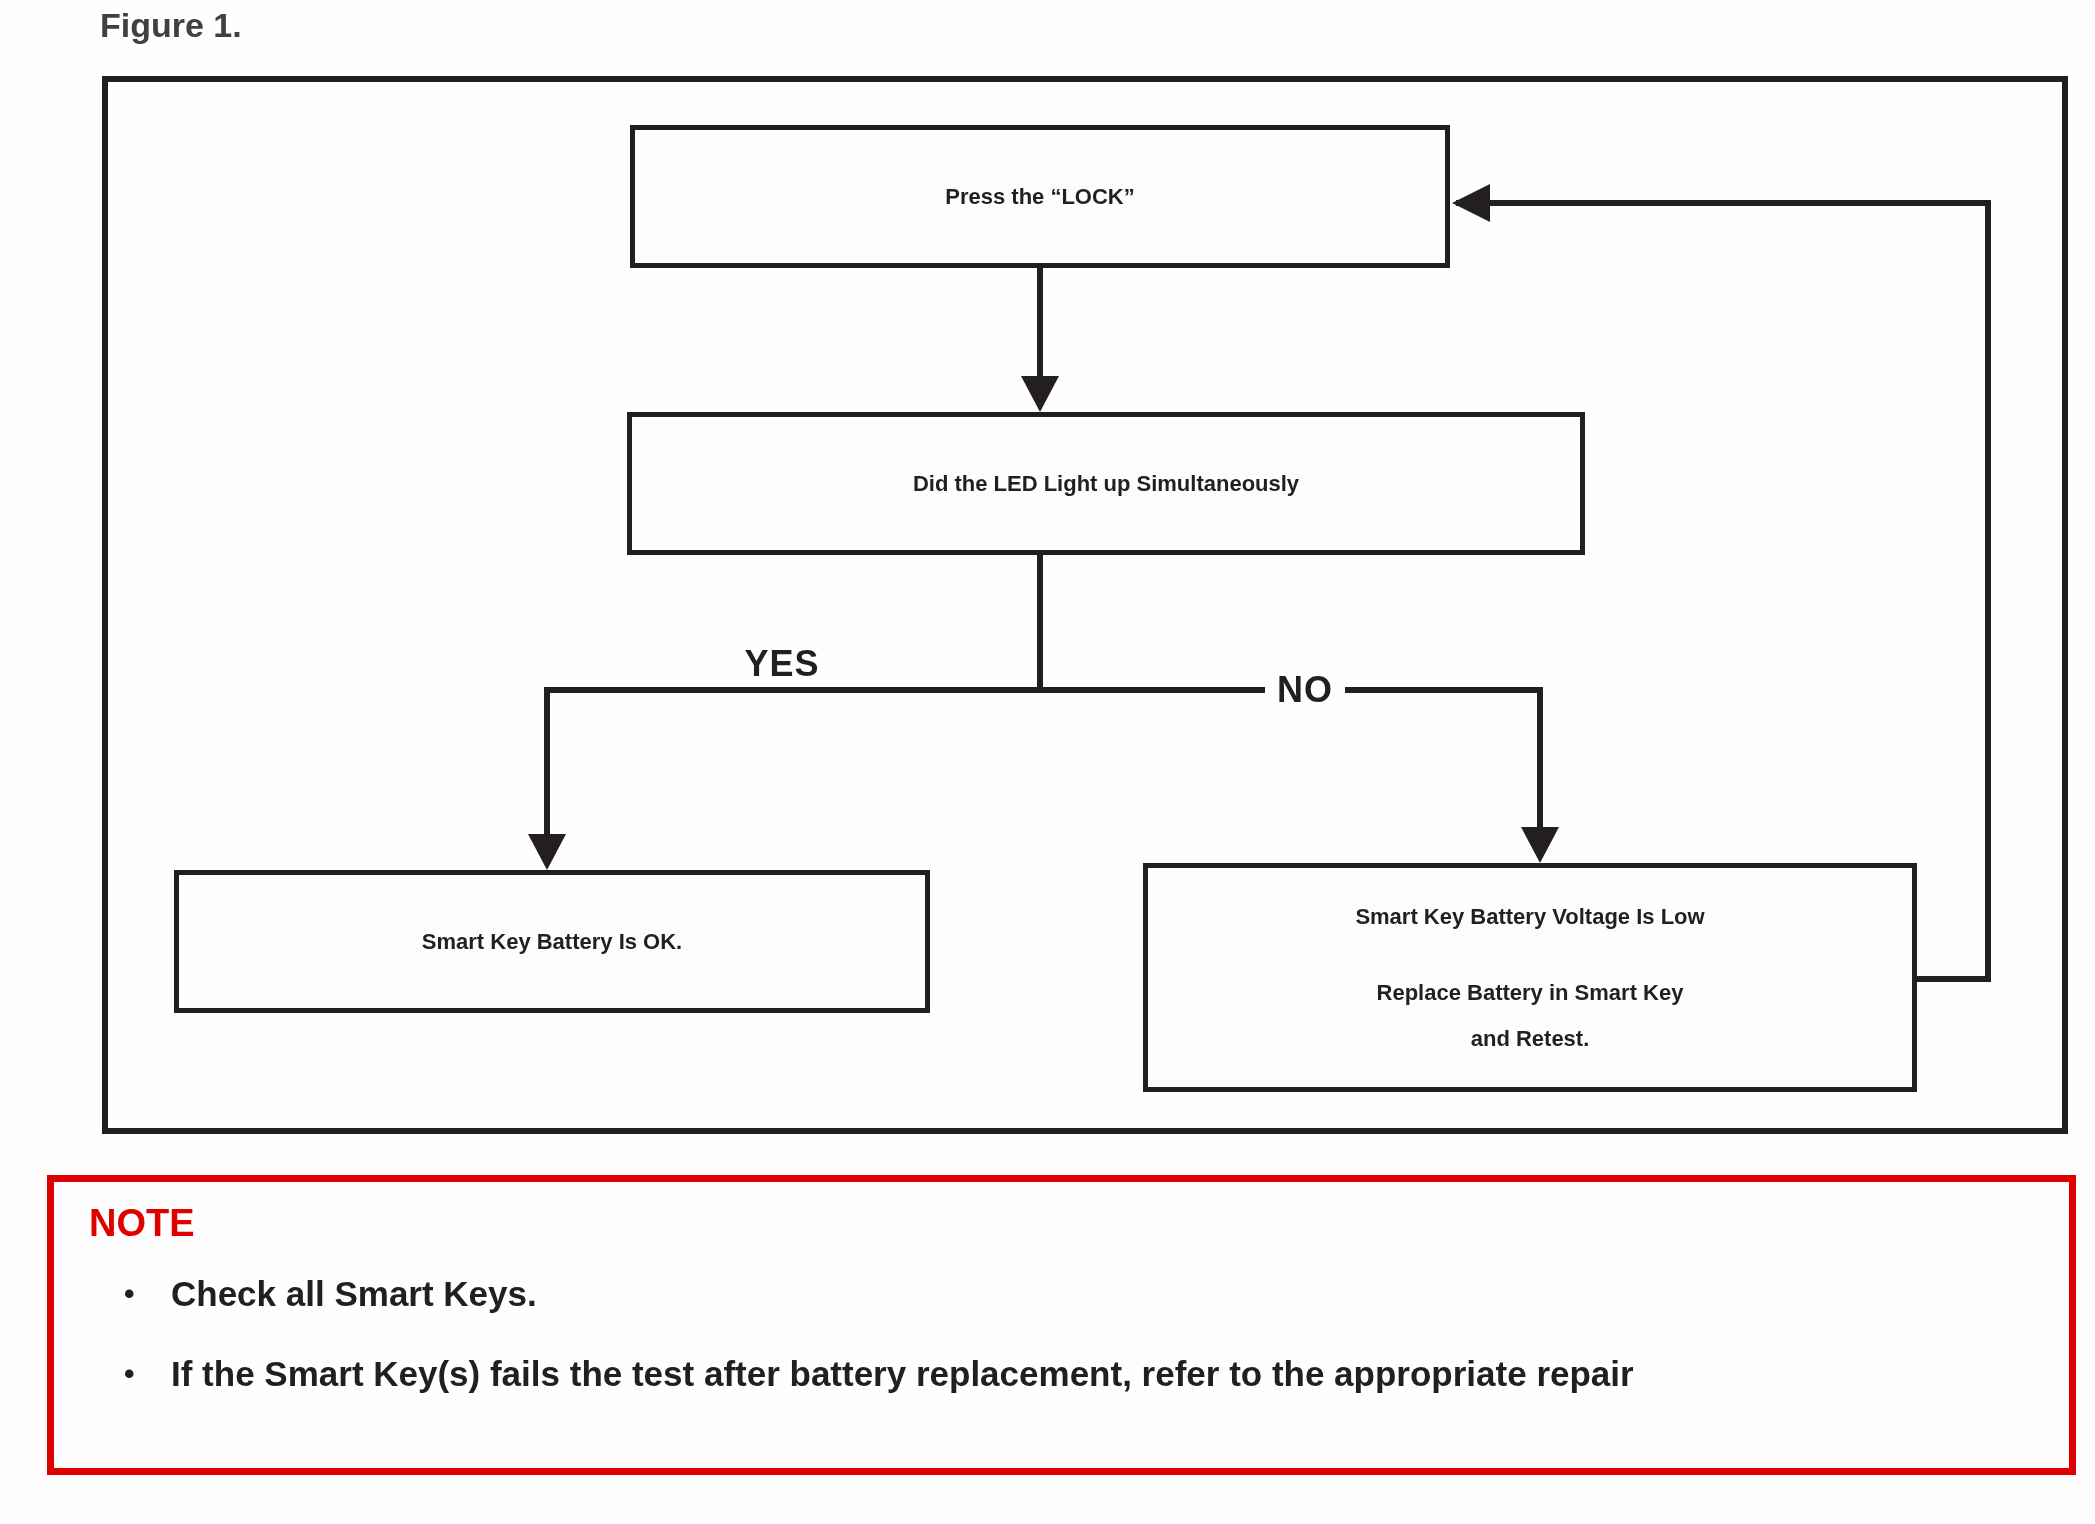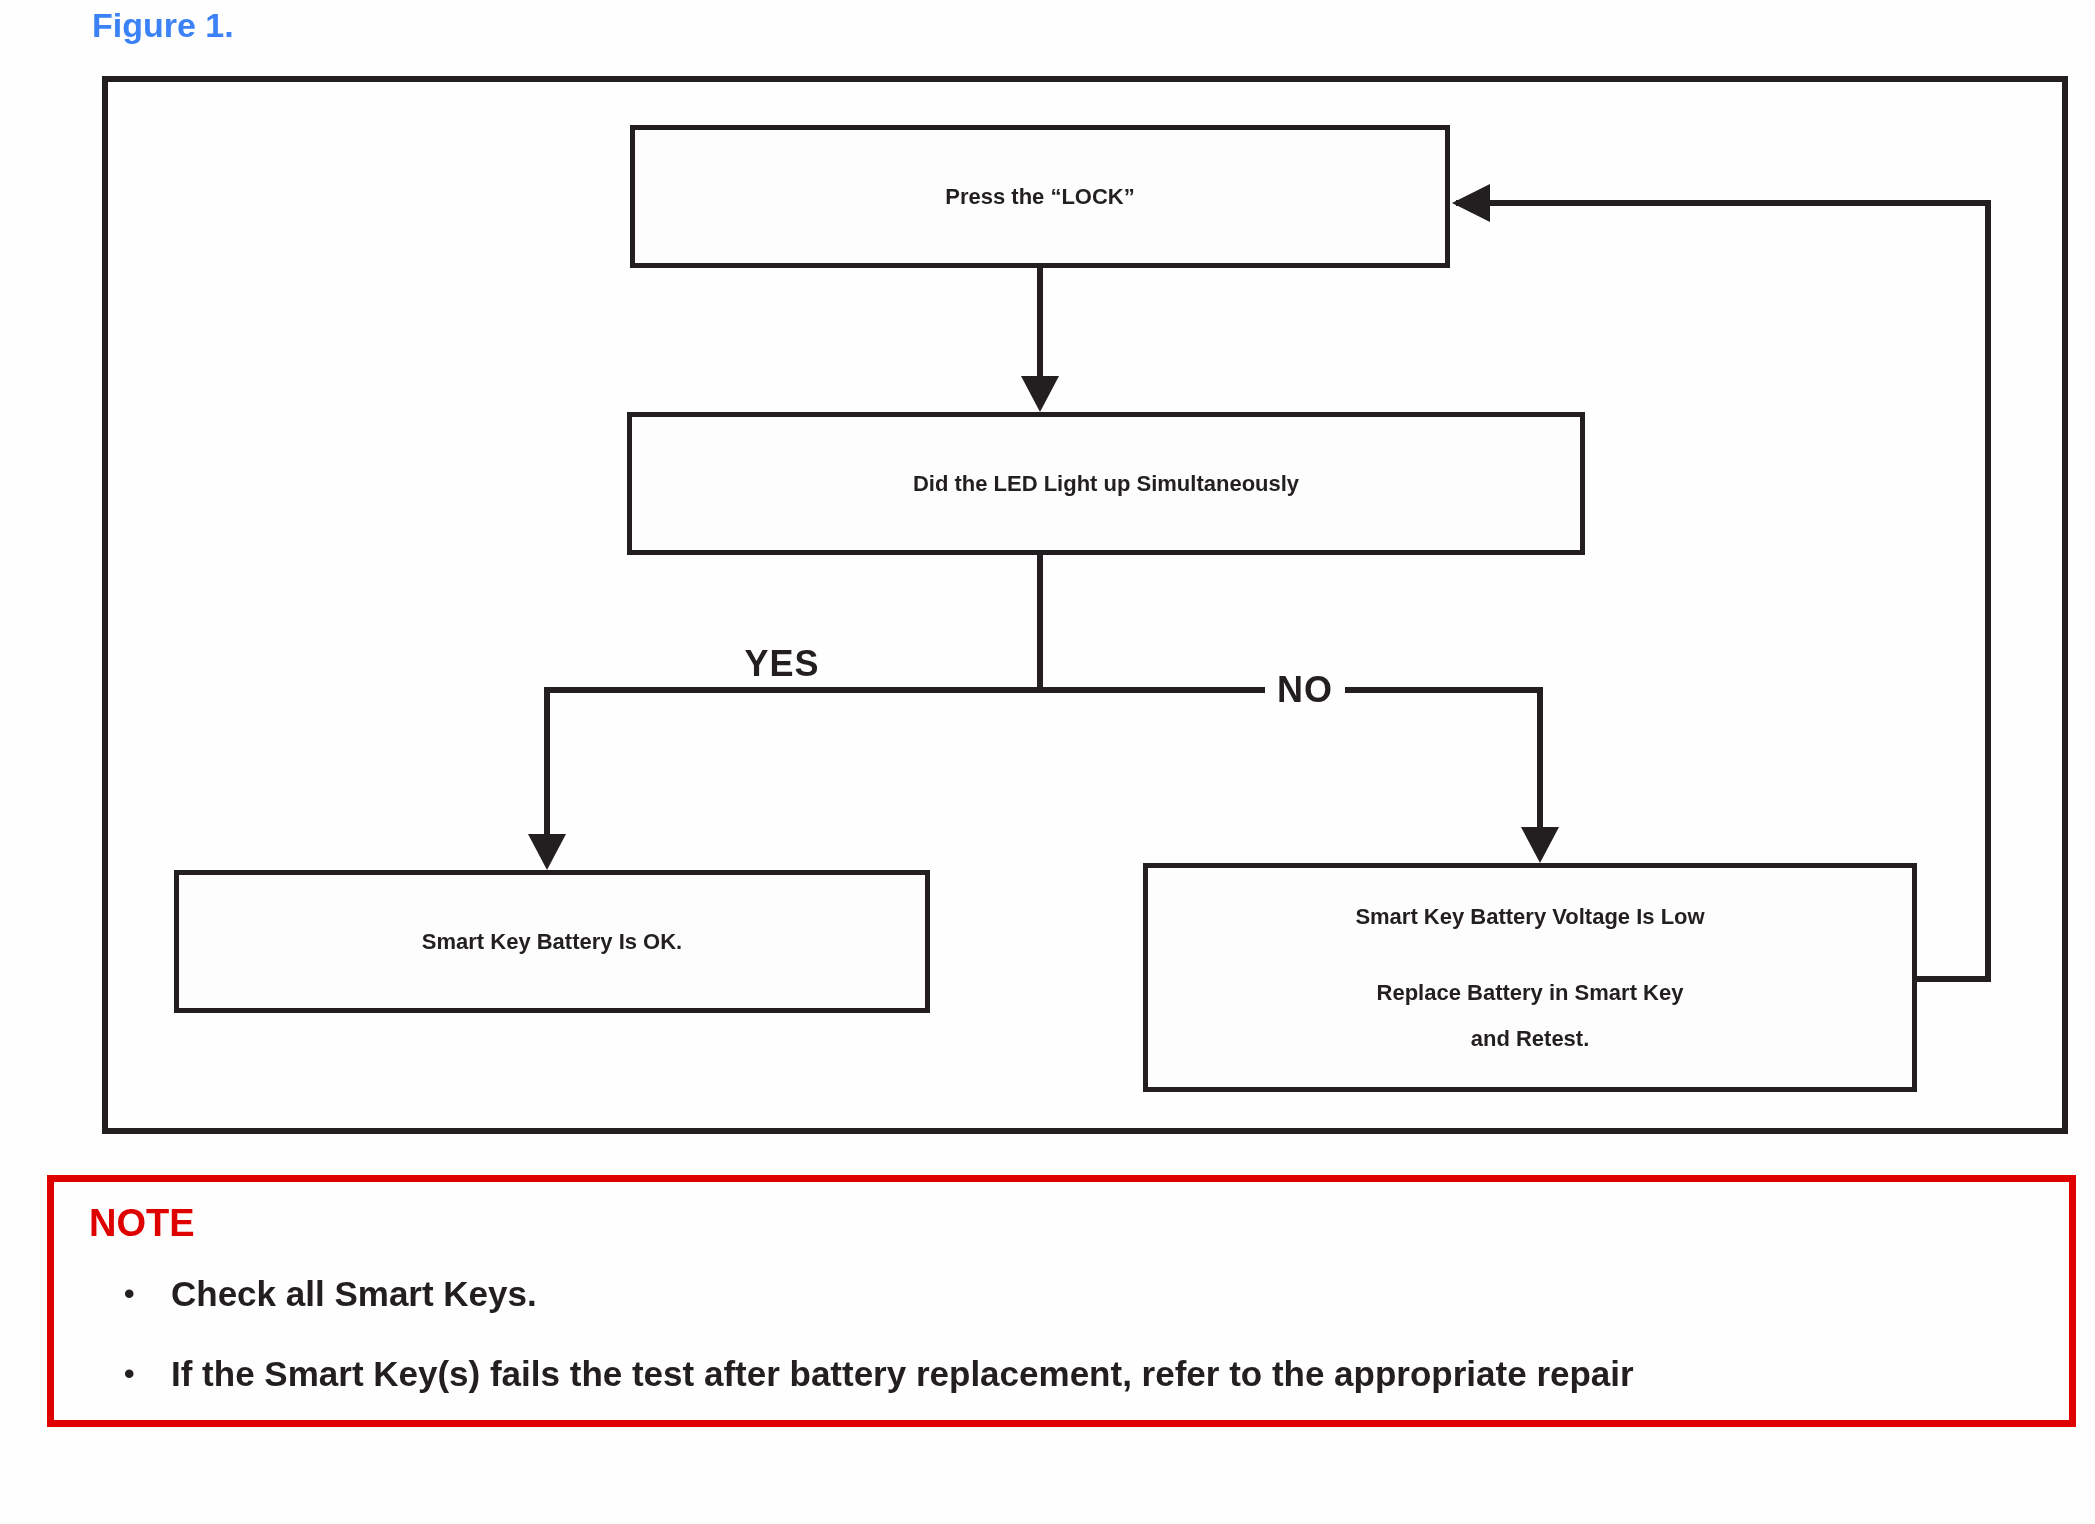--- a/index.html
+++ b/index.html
@@ -1,21 +1,21 @@
 <!DOCTYPE html>
 <html><head>
 <meta charset="utf-8">
 <style>
   html,body{margin:0;padding:0;background:#ffffff;}
   .page{
     position:relative;width:2095px;height:1524px;overflow:hidden;
     background:#fefefe;font-family:"Liberation Sans",sans-serif;font-weight:bold;
     color:#231f20;
   }
-  .figure-label{position:absolute;left:92px;top:6px;font-size:34px;color:#3b82f6;}
+  .figure-label{position:absolute;left:100px;top:6px;font-size:34px;color:#404040;}
   .frame{
     position:absolute;left:102px;top:76px;width:1966px;height:1058px;
     border:6px solid #231f20;box-sizing:border-box;background:#fefefe;
   }
   .fbox{
     position:absolute;background:#fdfdfd;border:5px solid #231f20;box-sizing:border-box;
     display:flex;flex-direction:column;justify-content:center;align-items:center;
     text-align:center;font-size:22px;line-height:46px;
   }
   .box-step1{left:630px;top:125px;width:820px;height:143px;}
@@ -41,21 +41,21 @@
   .ah-left{position:absolute;width:0;height:0;
     border-top:19px solid transparent;border-bottom:19px solid transparent;
     border-right:38px solid #231f20;left:1452px;top:184px;}
   .branch-label{
     position:absolute;transform:translate(-50%,-50%);
     background:#fefefe;padding:0 12px;font-size:36px;letter-spacing:1px;
   }
   .lbl-yes{left:782px;top:664px;}
   .lbl-no{left:1305px;top:690px;}
   .note-box{
-    position:absolute;left:47px;top:1175px;width:2029px;height:252px;
+    position:absolute;left:47px;top:1175px;width:2029px;height:300px;
     border:7px solid #df0000;box-sizing:border-box;background:#fefefe;
   }
   .note-title{position:absolute;left:35px;top:20px;font-size:38px;color:#df0000;}
   .bullet-row{position:absolute;left:62px;display:flex;font-size:35px;line-height:47px;}
   .bullet-row .marker{width:55px;padding-left:8px;box-sizing:border-box;font-size:30px;}
   .bullet-1{top:88px;}
   .bullet-2{top:168px;}
   .nowrap{white-space:nowrap;}
 </style>
 </head>

